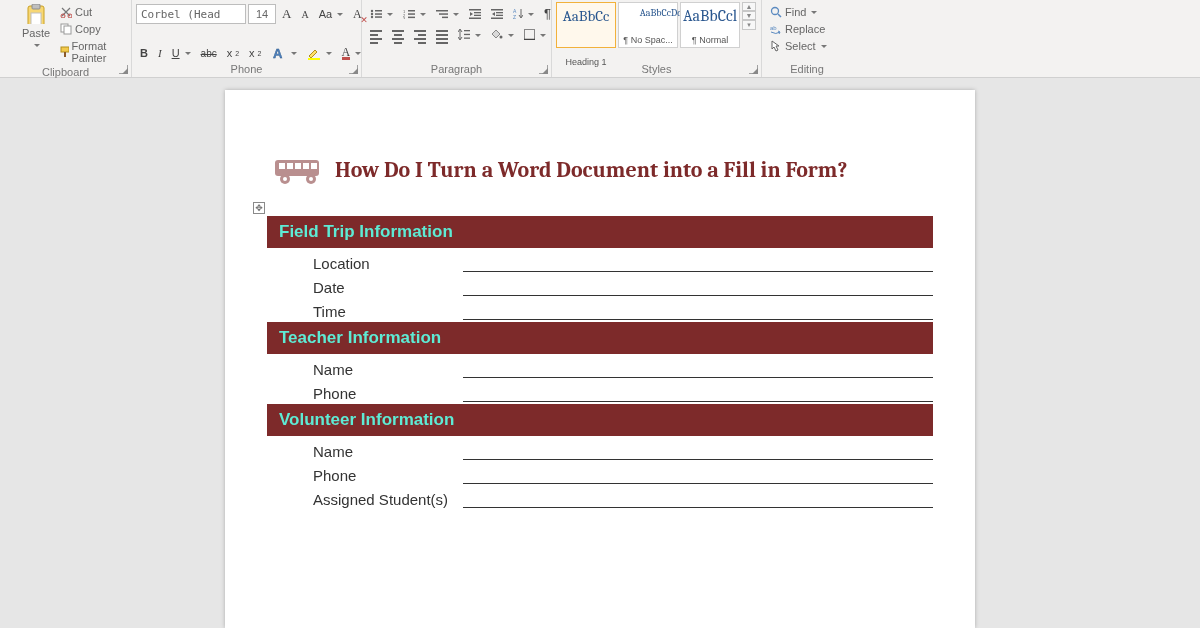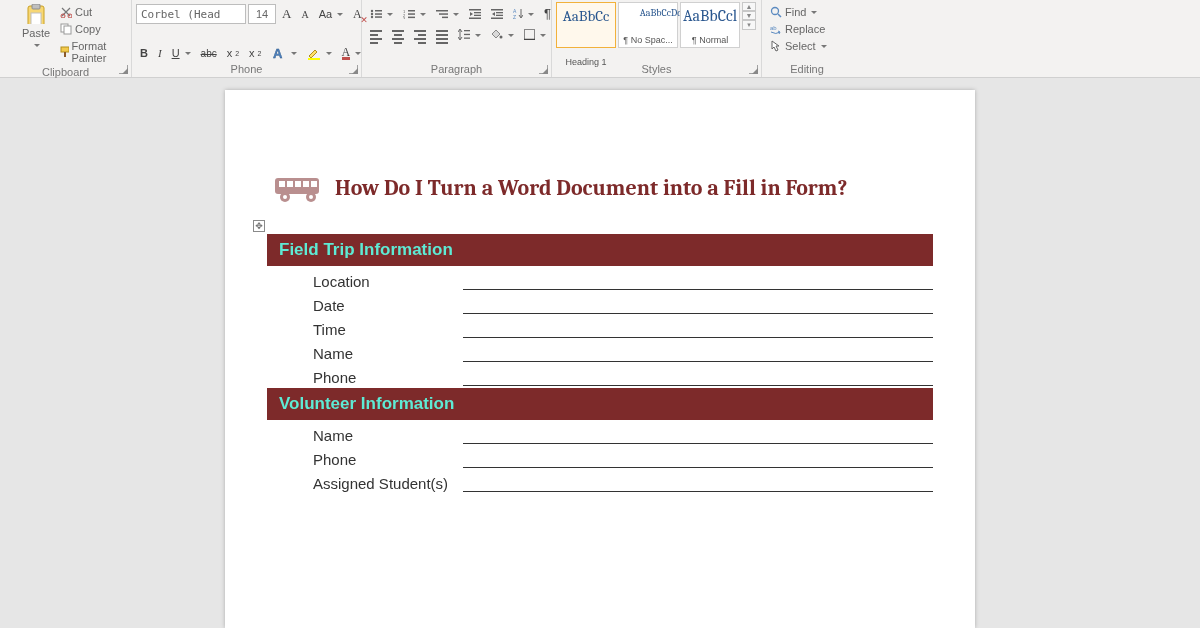--- a/index.html
+++ b/index.html
@@ -25,21 +25,21 @@
   .style-name { font-size: 9px; color: #555; }
   .style-scroll { width: 14px; display: flex; flex-direction: column; }
   .style-scroll div { flex: 1; border: 1px solid #c8c8c8; background: #f7f7f7; display: flex; align-items: center; justify-content: center; cursor: pointer; }
 
   
   .i-paragraph { width:12px; height:10px; position:relative; }
   .i-paragraph span { display:block; height:2px; background:#666; margin-bottom:2px; }
 
   
   .canvas { position: absolute; left: 0; right: 0; top: 78px; bottom: 0; display: flex; justify-content: center; padding-top: 12px; }
-  .page { width: 750px; background: #fff; box-shadow: 0 0 4px rgba(0,0,0,.25); padding: 82px 42px 0 42px; position: relative; }
+  .page { width: 750px; background: #fff; box-shadow: 0 0 4px rgba(0,0,0,.25); padding: 64px 42px 0 42px; position: relative; }
   .doc-title-row { display: flex; align-items: center; gap: 10px; margin-left: 6px; margin-bottom: 30px; }
   .doc-title { font-family: Cambria, "Times New Roman", serif; font-weight: 700; font-size: 22px; color: #7d2a2a; }
   .bar { background: #7d2a2a; color: #5eead4; font-weight: 600; font-size: 17px; padding: 6px 12px; margin-top: 2px; }
   .field-row { display: flex; align-items: flex-end; padding: 6px 0 0 46px; }
   .field-label { width: 150px; font-size: 15px; color: #333; }
   .field-line { flex: 1; border-bottom: 1px solid #333; height: 18px; }
   .table-anchor { position: absolute; left: -14px; top: -14px; width: 12px; height: 12px; border: 1px solid #8a8a8a; background: #fff; display:flex; align-items:center; justify-content:center; font-size:9px; color:#6b6b6b; }
   .form { position: relative; }
 </style>
 </head>
@@ -317,20 +317,21 @@
           <div class="field-line"></div>
         </div>
         <div class="field-row">
           <div class="field-label">Date</div>
           <div class="field-line"></div>
         </div>
         <div class="field-row">
           <div class="field-label">Time</div>
           <div class="field-line"></div>
         </div>
+        <div class="bar">Teacher Information</div>
         <div class="field-row">
           <div class="field-label">Name</div>
           <div class="field-line"></div>
         </div>
         <div class="field-row">
           <div class="field-label">Phone</div>
           <div class="field-line"></div>
         </div>
         <div class="bar">Volunteer Information</div>
         <div class="field-row">

